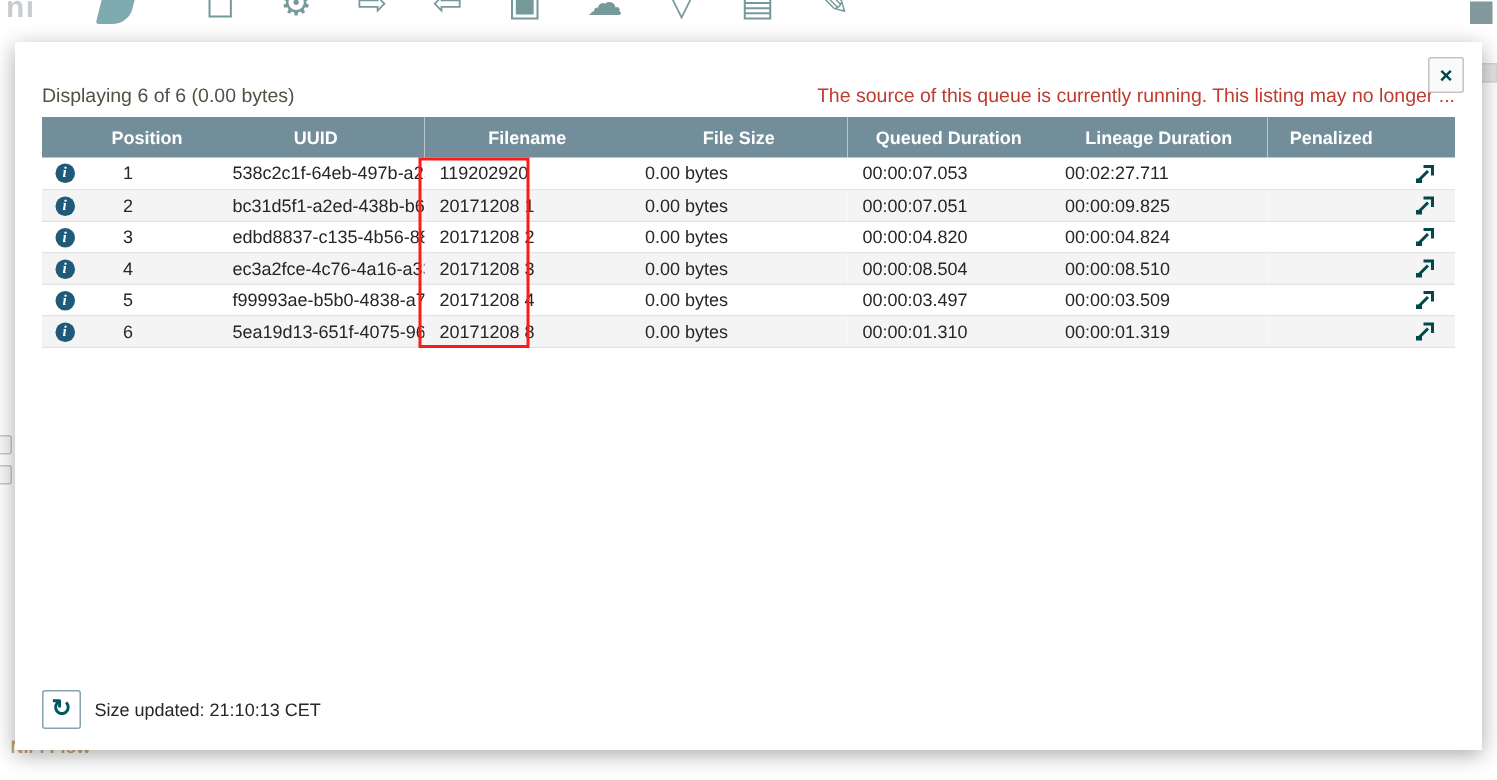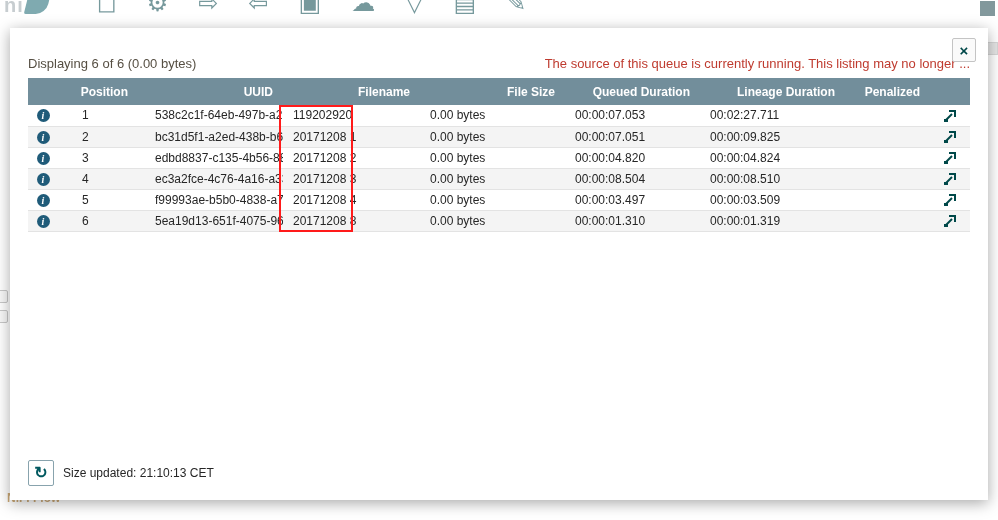--- a/index.html
+++ b/index.html
@@ -11,21 +11,21 @@
     color: #262626;
   }
 
   
   .bg { position: absolute; inset: 0; z-index: 1; }
   .toolbar {
     position: absolute; top: 0; left: 0; right: 0; height: 25px;
     background: #fff; overflow: hidden;
     display: flex; align-items: flex-start;
   }
-  .logo { display: flex; align-items: flex-start; margin-left: 4px; }
+  .logo { display: flex; align-items: center; margin-left: 4px; gap: 40px; }
   .logo-n { font-size: 20px; font-weight: bold; color: #9aa5aa; letter-spacing: 1px; margin-top: -6px; }
   .logo-drop { width: 22px; height: 26px; background: #16656f; margin-left: 3px; margin-top: -12px;
     transform: skewX(-14deg); border-radius: 0 0 10px 2px; }
   .toolbar-icons { display: flex; gap: 30px; margin-left: 48px; }
   .tbi { font-size: 24px; color: #07454c; margin-top: -9px; line-height: 1; }
   .corner-icon { position: absolute; right: 3px; top: 1px; width: 15px; height: 15px; background: #1c444c; }
   .panel-fragment { position: absolute; right: 0; top: 42px; width: 11px; height: 13px; background: #cfcfcf; border: 1px solid #b5b5b5; }
   .palette-fragment { position: absolute; left: -3px; top: 290px; width: 12px; height: 46px; }
   .palette-fragment span { display:block; width: 11px; height: 13px; border: 1px solid #9c9c9c; background:#f2f2f2; margin-bottom: 7px; border-radius: 2px; }
   .statusbar { position: absolute; left: 0; bottom: 0; right: 0; height: 19px; background: #fff; }
@@ -56,21 +56,21 @@
   .summary { font-size: 13px; color: #564f43; }
   .warn { font-size: 13px; color: #bf3b2f; max-width: 620px; white-space: nowrap; overflow: hidden; text-overflow: ellipsis; }
 
   
   .tablewrap { position: relative; margin-top: 7px; width: 942px; }
   table { border-collapse: collapse; width: 942px; table-layout: fixed; font-size: 12px; }
   col.c0 { width: 30px; } col.c1 { width: 80px; } col.c2 { width: 145px; }
   col.c3 { width: 137px; } col.c4 { width: 145px; } col.c5 { width: 135px; }
   col.c6 { width: 145px; } col.c7 { width: 85px; } col.c8 { width: 40px; }
   thead th {
-    background: #728E9B; color: #fff; font-weight: bold; text-align: right;
+    background: #728E9B; color: #fff; font-weight: bold; text-align: center;
     height: 27px; padding: 0 10px; font-size: 12px; cursor: pointer;
     white-space: nowrap; overflow: hidden;
   }
   tbody td {
     height: 21px; padding: 0 10px; border-bottom: 1px solid #e3e3e3;
     white-space: nowrap; overflow: hidden; color: #262626;
   }
   tbody tr.alt td { background: #f4f4f4; }
   td.c0, th.c0, td.c8, th.c8 { text-align: center; padding: 0 4px; }
   td.c1 { padding-left: 24px; }

